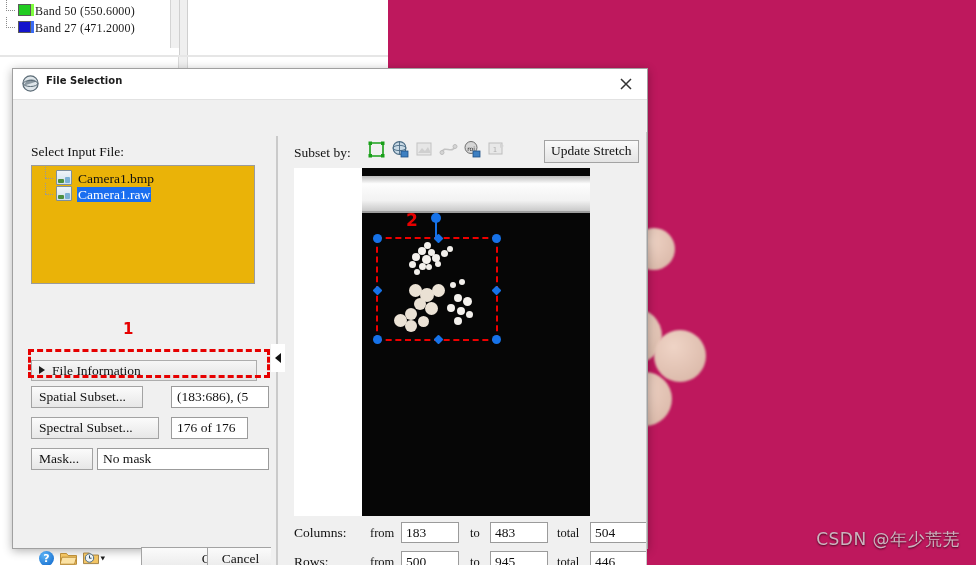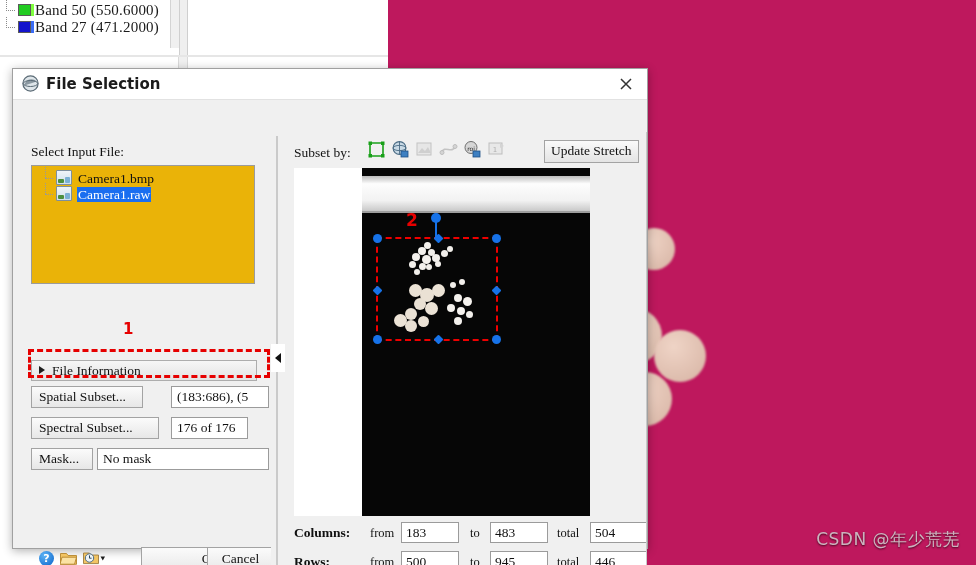--- a/index.html
+++ b/index.html
@@ -14,21 +14,21 @@
   #bg-window{position:absolute;left:0;top:0;width:976px;height:565px;background:#ffffff;}
 
   #bg-tree{position:absolute;left:0;top:0;width:178px;height:48px;
            font-family:"Liberation Serif", serif;font-size:13px;color:#1a1a1a;}
   .bandrow{position:absolute;left:0;height:17px;line-height:17px;white-space:nowrap;}
   .tree-elbow{display:inline-block;width:18px;height:17px;vertical-align:top;position:relative;}
   .tree-elbow:before{content:"";position:absolute;left:6px;top:-2px;width:0;height:11px;border-left:1px dotted #8a8a8a;}
   .tree-elbow:after{content:"";position:absolute;left:6px;top:8px;width:9px;height:0;border-top:1px dotted #8a8a8a;}
   .band-swatch{display:inline-block;width:11px;height:10px;vertical-align:-1px;margin-right:4px;position:relative;border:1px solid #5a5a5a;}
   .band-swatch i{position:absolute;right:-4px;top:-1px;width:3px;height:12px;display:block;}
-  .band-label{font-family:"Liberation Serif", serif;font-size:15px;letter-spacing:.2px;}
+  .band-label{font-family:"Liberation Serif", serif;font-size:12px;letter-spacing:.2px;}
 
   #bg-tree-scroll{position:absolute;left:170px;top:0;width:9px;height:48px;background:#f0f0f0;border-left:1px solid #d4d4d4;}
   #bg-split-v{position:absolute;left:179px;top:0;width:7px;height:57px;background:#efefef;border-left:1px solid #cfcfcf;border-right:1px solid #cfcfcf;}
   #bg-sep-h{position:absolute;left:0;top:55px;width:976px;height:2px;background:#e6e6e6;}
 
   
   #photo{position:absolute;left:388px;top:0;width:588px;height:565px;background:#be185d;overflow:hidden;}
   #photo .pill{position:absolute;border-radius:50%;}
   #watermark{position:absolute;right:16px;bottom:14px;color:#cfcfcf;opacity:.85;
              font-family:"DejaVu Sans", sans-serif;font-size:17px;letter-spacing:.5px;
@@ -37,21 +37,21 @@
   
   #bg-white-left{position:absolute;left:0;top:57px;width:388px;height:508px;background:#ffffff;}
   #bg-left-edge{position:absolute;left:178px;top:57px;width:8px;height:508px;background:#f0f0f0;border-left:1px solid #d9d9d9;border-right:1px solid #d9d9d9;}
 
   
   #dialog{position:absolute;left:12px;top:68px;width:634px;height:479px;
           background:#f0f0f0;border:1px solid #a0a0a0;
           box-shadow:0 2px 9px rgba(0,0,0,.30);}
   #titlebar{position:relative;height:30px;background:#ffffff;border-bottom:1px solid #e2e2e2;}
   #title-icon{position:absolute;left:9px;top:6px;width:17px;height:17px;}
-  #title-text{position:absolute;left:33px;top:6px;font-size:15px;color:#1b1b1b;font-weight:600;
+  #title-text{position:absolute;left:33px;top:6px;font-size:10px;color:#1b1b1b;font-weight:600;
               font-family:"DejaVu Sans", sans-serif;}
   #close-btn{position:absolute;right:4px;top:3px;width:34px;height:24px;cursor:default;}
   #close-btn svg{position:absolute;left:11px;top:6px;}
 
   #dlg-body{position:relative;height:448px;margin-top:32px;}
 
   
   #left-pane{position:absolute;left:0;top:0;width:258px;height:448px;}
   .lbl{font-family:"Liberation Serif", serif;font-size:13.5px;color:#111;}
   #select-label{position:absolute;left:18px;top:12px;}
@@ -125,21 +125,21 @@
   #sel-box{position:absolute;left:14px;top:69px;width:122px;height:104px;border:2px dashed #ee0000;box-sizing:border-box;}
   .handle{position:absolute;width:9px;height:9px;background:#1672e8;border-radius:50%;}
   .handle.mid{width:7px;height:7px;transform:rotate(45deg);border-radius:1px;}
   #sel-stem{position:absolute;left:73px;top:52px;width:2px;height:18px;background:#1672e8;}
   #sel-rot{position:absolute;left:69px;top:45px;width:10px;height:10px;background:#1672e8;border-radius:50%;}
   #anno-2{position:absolute;left:44px;top:42px;color:#e60000;font-weight:bold;font-size:17px;
           font-family:"DejaVu Sans", sans-serif;}
 
   
   .cr-row{position:absolute;left:7px;height:24px;}
-  .cr-lbl{position:absolute;left:0;top:3px;font-family:"Liberation Serif", serif;font-size:13.5px;font-weight:bold;color:#111;}
+  .cr-lbl{position:absolute;left:0;top:3px;font-family:"Liberation Serif", serif;font-size:13.5px;font-weight:normal;color:#111;}
   .cr-small{position:absolute;top:4px;font-family:"Liberation Serif", serif;font-size:12.5px;color:#111;}
   .cr-fld{position:absolute;top:0;height:21px;width:58px;box-sizing:border-box;background:#fff;border:1px solid #9b9b9b;
           font-family:"Liberation Serif", serif;font-size:13.5px;color:#111;line-height:19px;padding-left:4px;}
 
   #right-clip-edge{position:absolute;right:0;top:0;width:1px;height:448px;background:#c9c9c9;}
 </style>
 </head>
 <body>
 
 <div id="bg-window">

